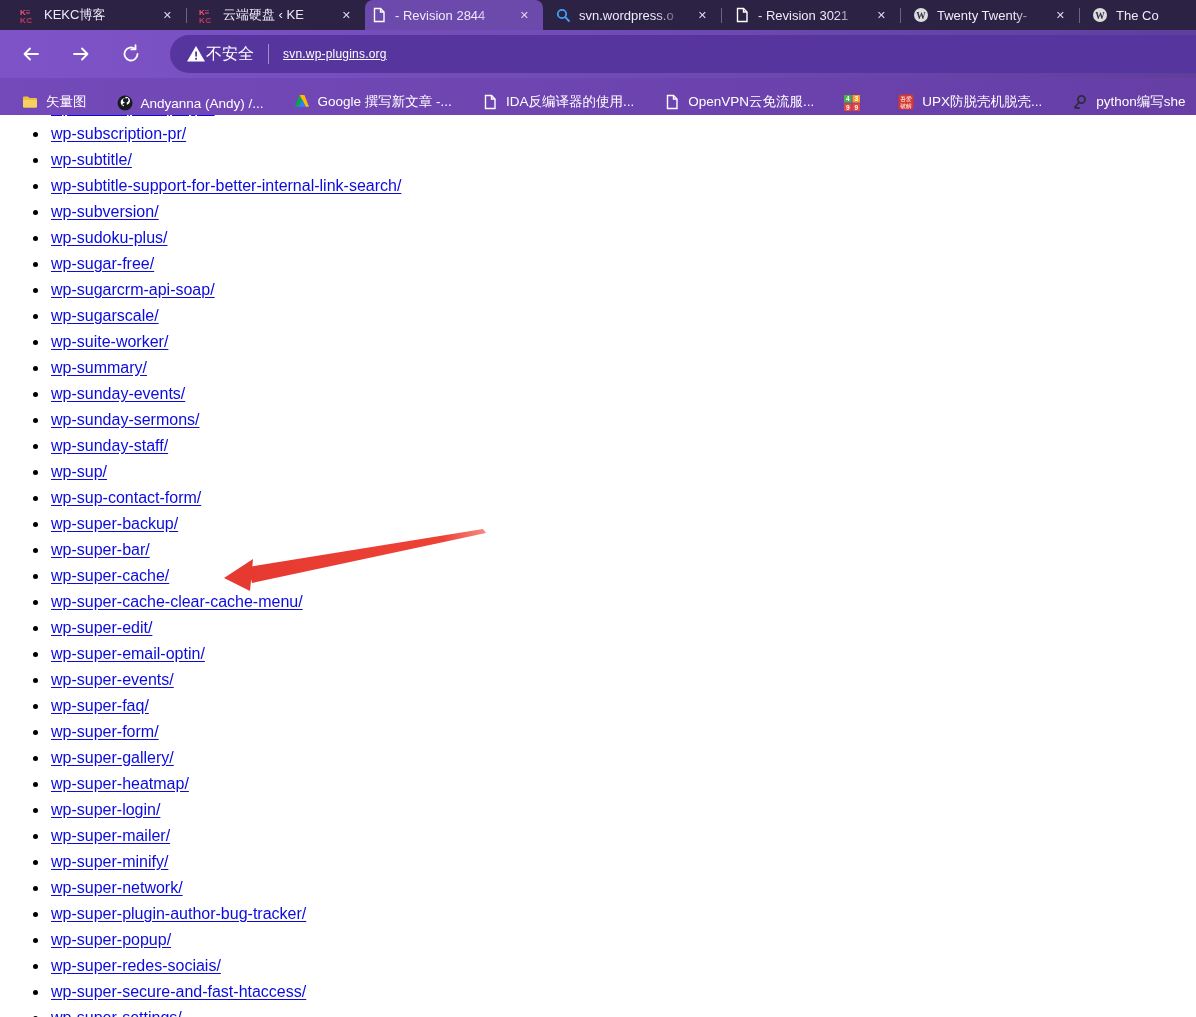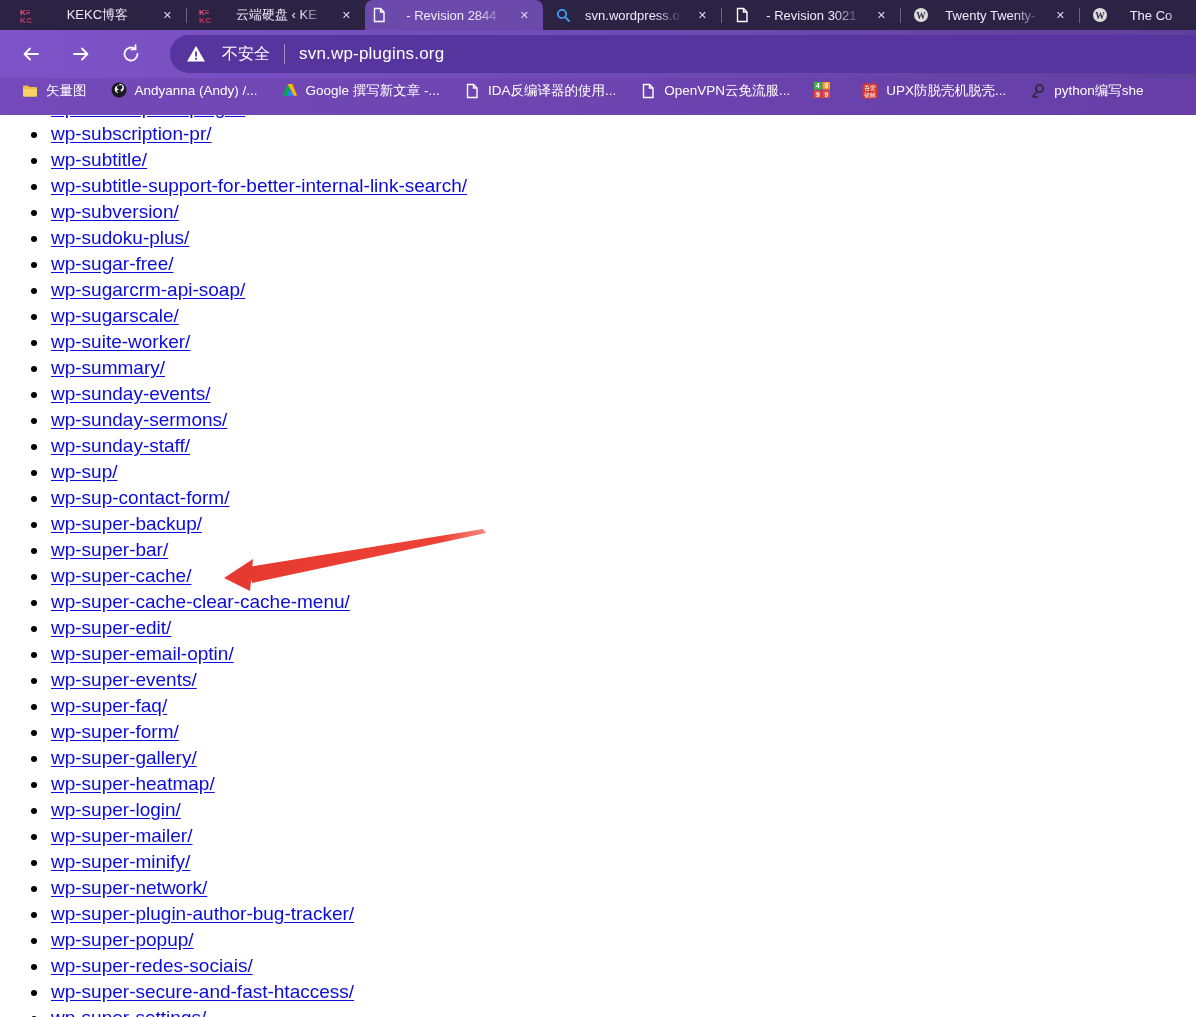--- a/index.html
+++ b/index.html
@@ -7,49 +7,49 @@
               font-family:"Liberation Sans","DejaVu Sans",sans-serif; }
   .window { position:relative; width:1196px; height:1017px; }
 
   
   .tabbar { height:30px; background:#2b2244; display:flex; align-items:flex-end; padding-left:8px; }
   .tab { height:30px; display:flex; align-items:center; gap:8px; padding:0 10px 0 12px;
          width:178px; flex:0 0 auto; color:#efeafa; font-size:13px; overflow:hidden; cursor:default; }
   .tab.active { background:#6b4aac; border-radius:8px 8px 0 0;padding-left:6px; }
   .tab .title { flex:1; white-space:nowrap; overflow:hidden;
                 -webkit-mask-image:linear-gradient(90deg,#000 72%,transparent 97%);
-                mask-image:linear-gradient(90deg,#000 72%,transparent 97%);text-align:center; }
+                mask-image:linear-gradient(90deg,#000 72%,transparent 97%); }
   .tab .close { font-size:11px; color:#ded7ee; padding:2px 4px; border-radius:4px; line-height:1; }
   .tab-sep { width:1px; height:15px; background:rgba(255,255,255,.30); align-self:center; flex:0 0 auto; }
   .tab.last { width:auto; flex:1 1 0; min-width:0; }
   .favicon { width:16px; height:16px; flex:0 0 16px; display:inline-flex; }
 
   
   .navbar { height:48px; background:linear-gradient(90deg,#7e53c8 0%,#6f4ab4 55%,#5f3f9c 100%);
             display:flex; align-items:center; padding-left:14px; }
   .navbtn { width:34px; height:34px; display:flex; align-items:center; justify-content:center;
             border-radius:6px; margin-right:16px; }
   .addressbar { flex:1; height:38px; margin-left:6px; background:#57359e;
                 border-radius:19px 0 0 19px; display:flex; align-items:center; padding-left:16px;
                 color:#fff; font-size:16px; }
-  .addressbar .sec-label { margin-left:16px; font-size:16px; }
+  .addressbar .sec-label { margin-left:0; font-size:16px; }
   .addr-sep { width:1px; height:20px; background:rgba(255,255,255,.45); margin:0 14px 0 14px; }
-  .addressbar .url { font-size:17px; letter-spacing:.2px; }
+  .addressbar .url { font-size:12px; letter-spacing:.2px;text-decoration:underline; }
 
   
   .bookmarksbar { height:37px; background:linear-gradient(90deg,#7449b9 0%,#6c43ae 60%,#663ea6 100%);
-                  display:flex; align-items:flex-start; padding-left:12px; gap:4px; }
+                  display:flex; align-items:flex-end; padding-left:12px; gap:10px; }
   .bookmark { display:flex; align-items:center; gap:8px; color:#fff; font-size:13.5px;
               padding:4px 10px; border-radius:4px; white-space:nowrap; }
   .bookmark .bicon { width:16px; height:16px; display:inline-flex; }
 
   
   .content { position:absolute; top:115px; left:0; right:0; bottom:0; background:#fff; overflow:hidden; }
   ul.plugin-list { list-style:disc; margin:-20px 0 0 0; padding-left:49px; }
-  ul.plugin-list li { font-size:19px; line-height:26px; color:#000; padding-left:2px; }
+  ul.plugin-list li { font-size:16px; line-height:26px; color:#000; padding-left:2px; }
   ul.plugin-list a { color:#0b0bdd; text-decoration:underline; text-underline-offset:2px; }
 
   .arrow-overlay { position:absolute; left:0; top:0; width:1196px; height:1017px;
                    pointer-events:none; z-index:5; }
 </style>
 </head>
 <body>
 
 <div class="window">
 

